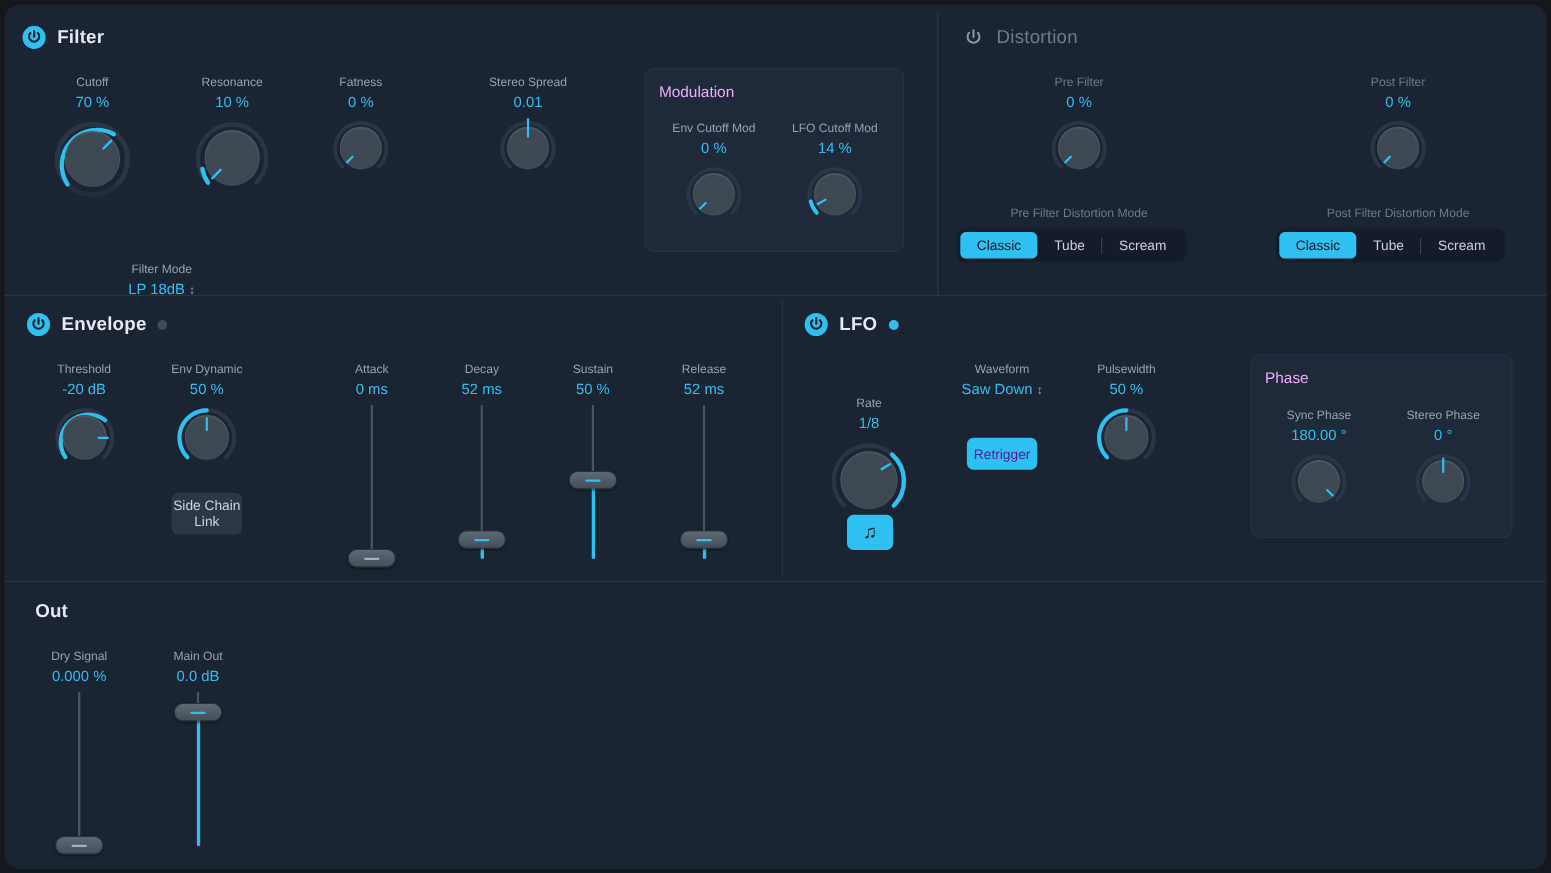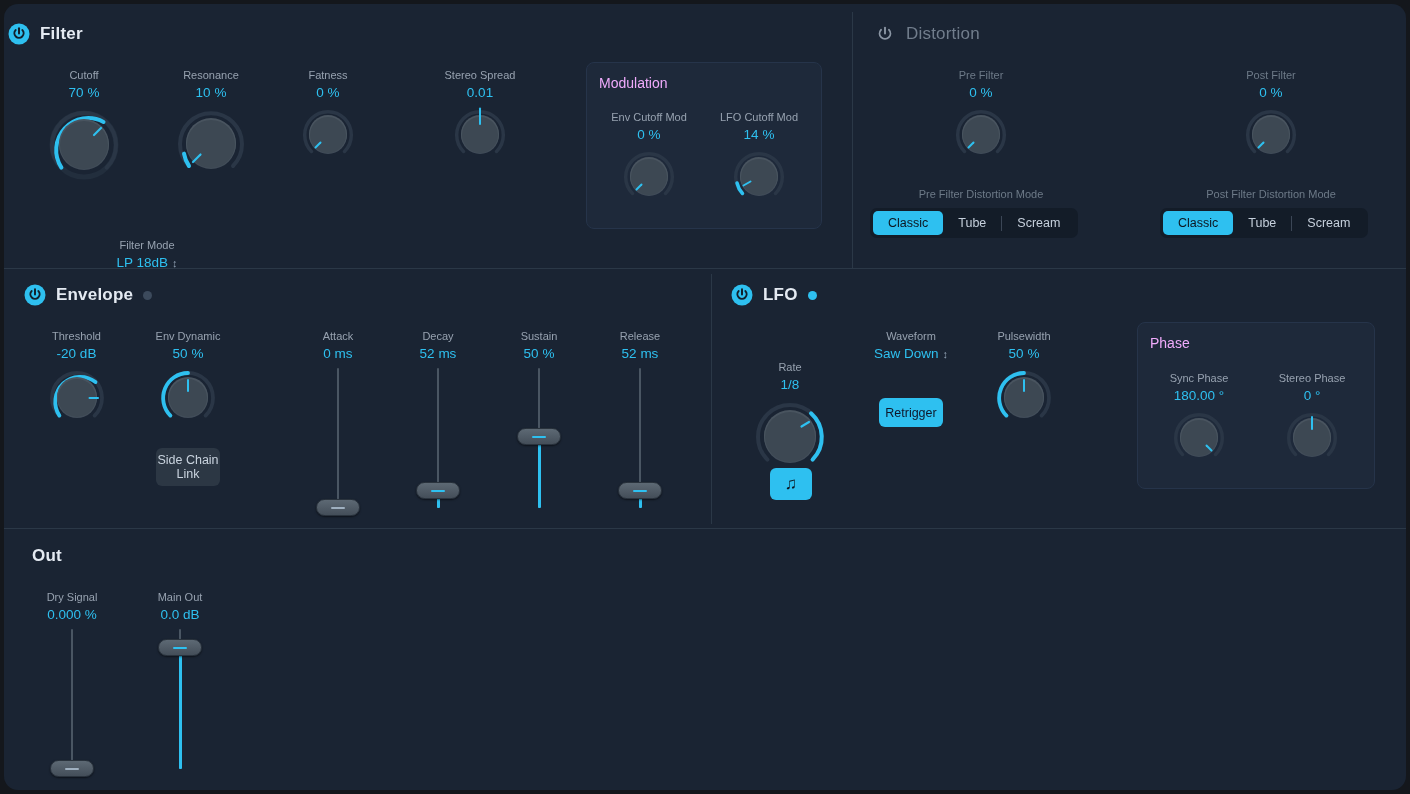--- a/index.html
+++ b/index.html
@@ -114,34 +114,34 @@
 
   
   .btn {
     position: absolute;
     border-radius: 6px;
     font-size: 12.5px;
     display: flex; align-items: center; justify-content: center;
     text-align: center; line-height: 14px;
   }
   .btn.gray { background: #2c3744; color: #c9d3de; }
-  .btn.cyan { background: #2ec0f0; color: #0f172a; }
+  .btn.cyan { background: #2ec0f0; color: #4c1d95; }
   .btn.icon-cyan { background: #2ec0f0; color: #0d1620; font-size: 17px; }
 </style>
 </head>
 <body>
 
 <div class="plugin">
 
   <div class="hdiv" style="left:0;top:264px;width:1402px;"></div>
   <div class="hdiv" style="left:0;top:524px;width:1402px;"></div>
   <div class="vdiv" style="left:848px;top:8px;height:256px;"></div>
   <div class="vdiv" style="left:707px;top:270px;height:250px;"></div>
 
-  <div class="sec-title" style="left:4px;top:19px;justify-content:flex-end;">
+  <div class="sec-title" style="left:16px;top:19px;justify-content:flex-end;">
     <span class="pwr">
       <svg viewBox="0 0 22 22" width="22" height="22">
         <circle cx="11" cy="11" r="10.5" fill="#2ec0f0"></circle>
         <path d="M11 5.2 L11 10.4" stroke="#12202c" stroke-width="2" stroke-linecap="round" fill="none"></path>
         <path d="M7.6 7.1 A4.6 4.6 0 1 0 14.4 7.1" stroke="#12202c" stroke-width="2" stroke-linecap="round" fill="none"></path>
       </svg>
     </span>
     <span class="ttl">Filter</span>
   </div>
 

